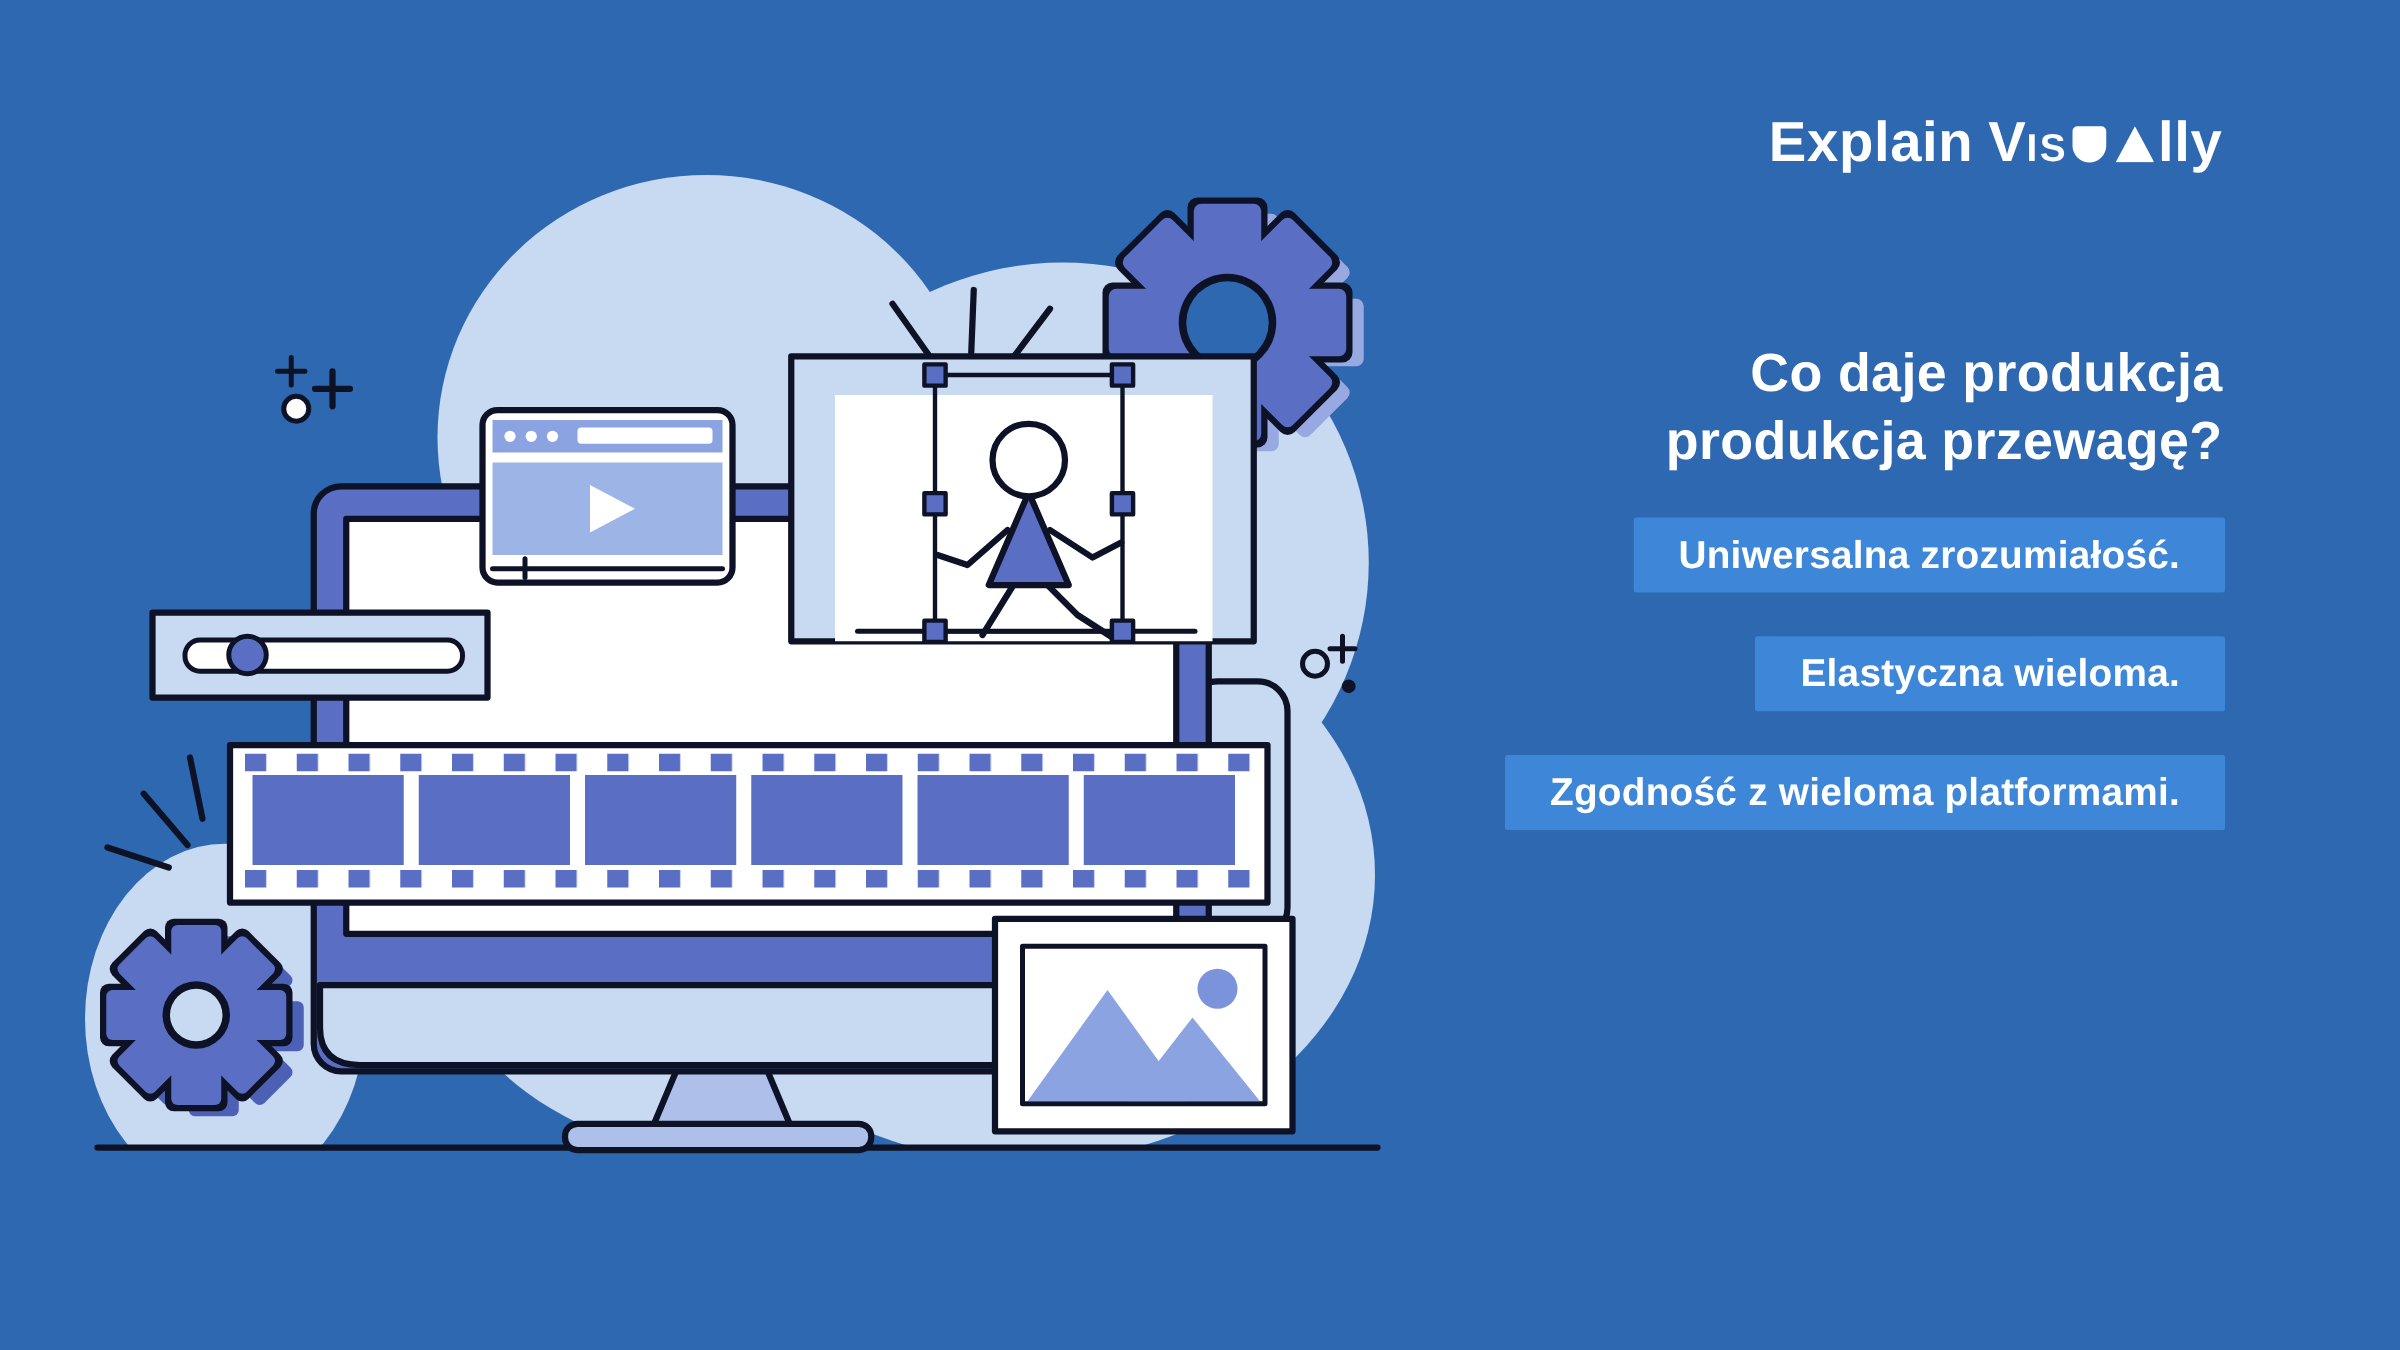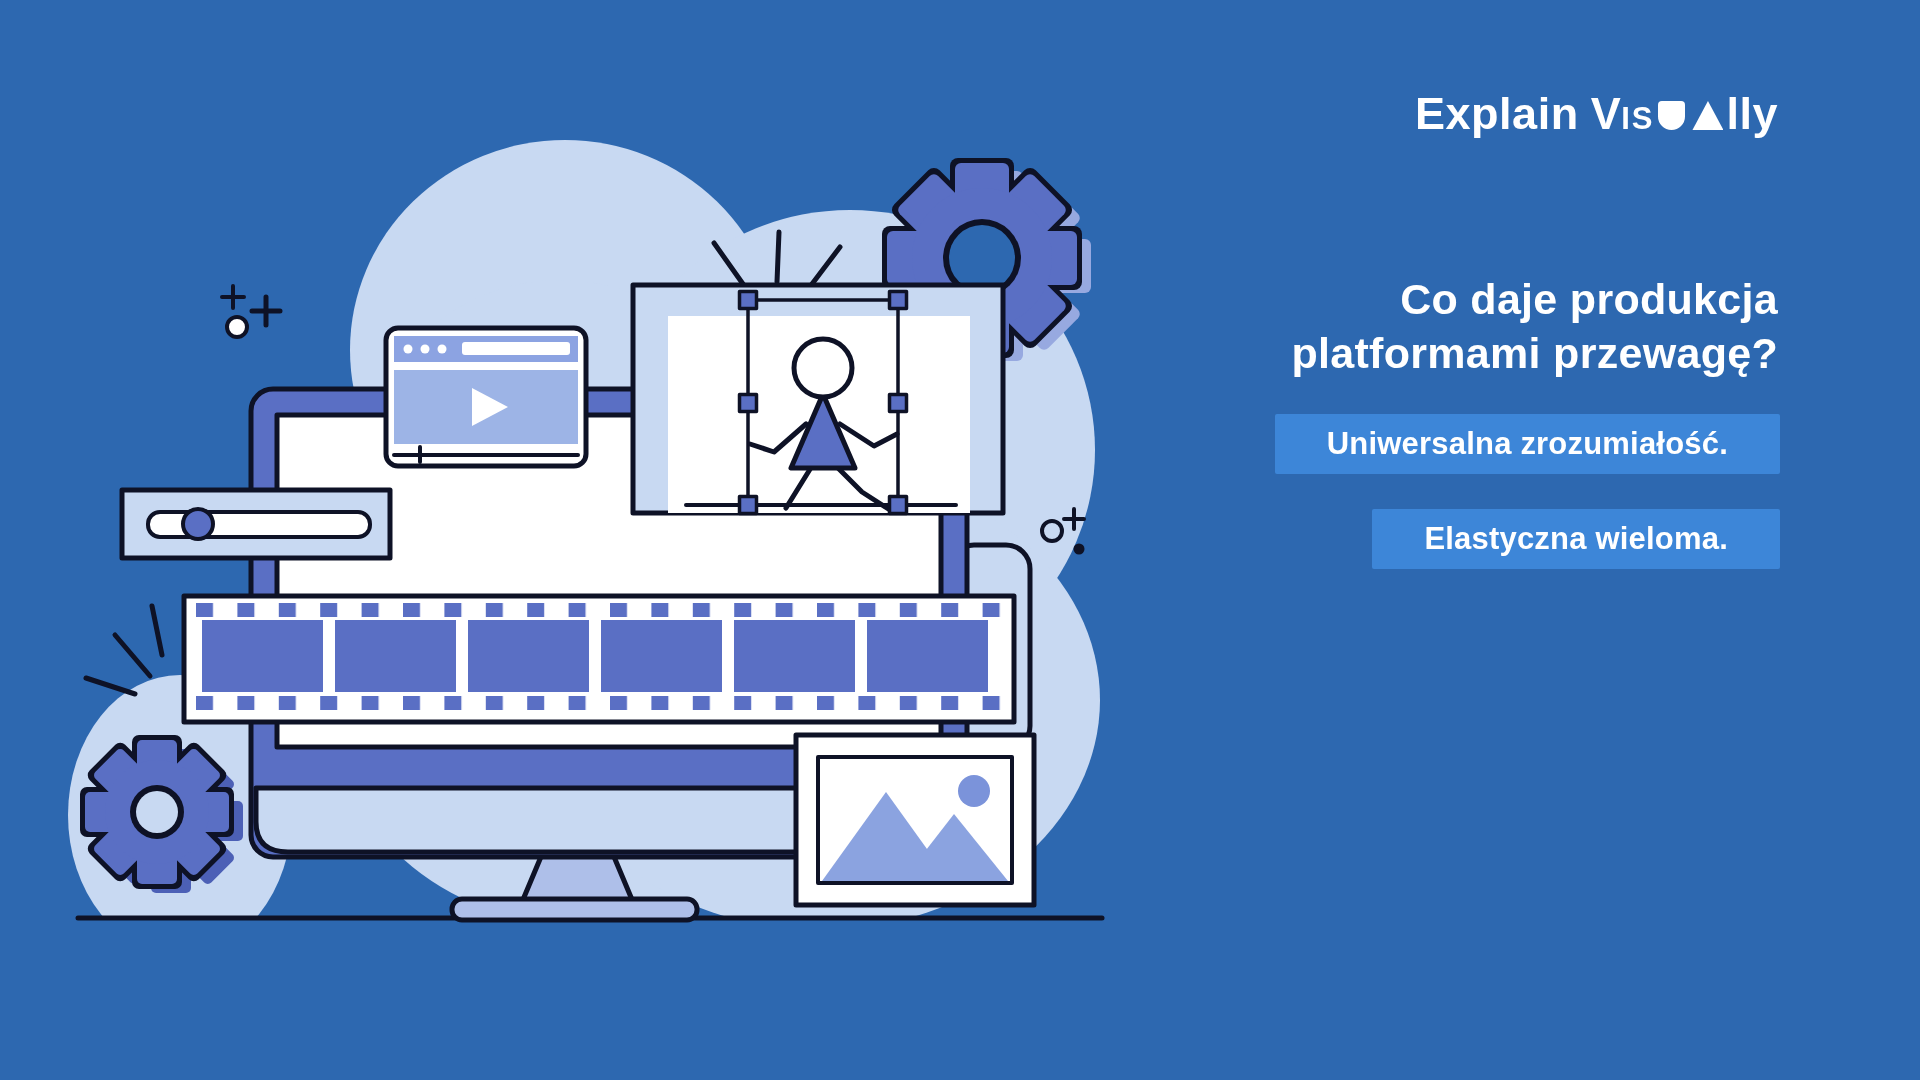--- a/index.html
+++ b/index.html
@@ -33,21 +33,21 @@
         border-radius:4px 4px 14px 14px;margin:0 4px;vertical-align:-1px;}
   .logo .lg-tri{display:inline-block;width:31px;height:29px;background:#fff;
         clip-path:polygon(50% 0,100% 100%,0 100%);margin:0 3px;vertical-align:-1px;}
   .logo .lg-lly{font-size:45px}
 
   .headline{position:absolute;top:272px;right:142px;text-align:right;color:#fff;
         font-size:43px;font-weight:700;line-height:54px;letter-spacing:.3px;}
 
   .benefits{position:absolute;top:414px;right:140px;display:flex;
         flex-direction:column;align-items:flex-end;gap:35px;}
-  .benefit{height:60px;display:flex;align-items:center;padding:0 52px;
+  .benefit{height:60px;display:flex;align-items:center;padding:0 36px;
         background:var(--badge);color:#fff;font-size:31px;font-weight:700;
         border-radius:2px;white-space:nowrap;letter-spacing:.2px;}
 </style>
 </head>
 <body>
 
 <div class="stage">
 
   <svg class="illu" viewBox="0 0 1150 1080" aria-hidden="true">
     <defs>
@@ -219,25 +219,28 @@
     <circle class="fn ok4" cx="1052" cy="531" r="10"></circle>
     <circle class="fk" cx="1079" cy="549" r="5.5"></circle>
   </svg>
 
   <div class="logo">
     <span class="lg-bold">Explain</span><span class="lg-v">V</span><span class="lg-is">IS</span><span class="lg-cup"></span><span class="lg-tri"></span><span class="lg-lly">lly</span>
   </div>
 
   <div class="headline">
     <div>Co daje produkcja</div>
-    <div>platformami przewagę?</div>
+    <div>produkcja przewagę?</div>
   </div>
 
   <div class="benefits">
     <div class="benefit">
       <span>Uniwersalna zrozumiałość.</span>
     </div>
     <div class="benefit">
       <span>Elastyczna wieloma.</span>
     </div>
+    <div class="benefit">
+      <span>Zgodność z wieloma platformami.</span>
+    </div>
   </div>
 
 </div>
 
 </body></html>

